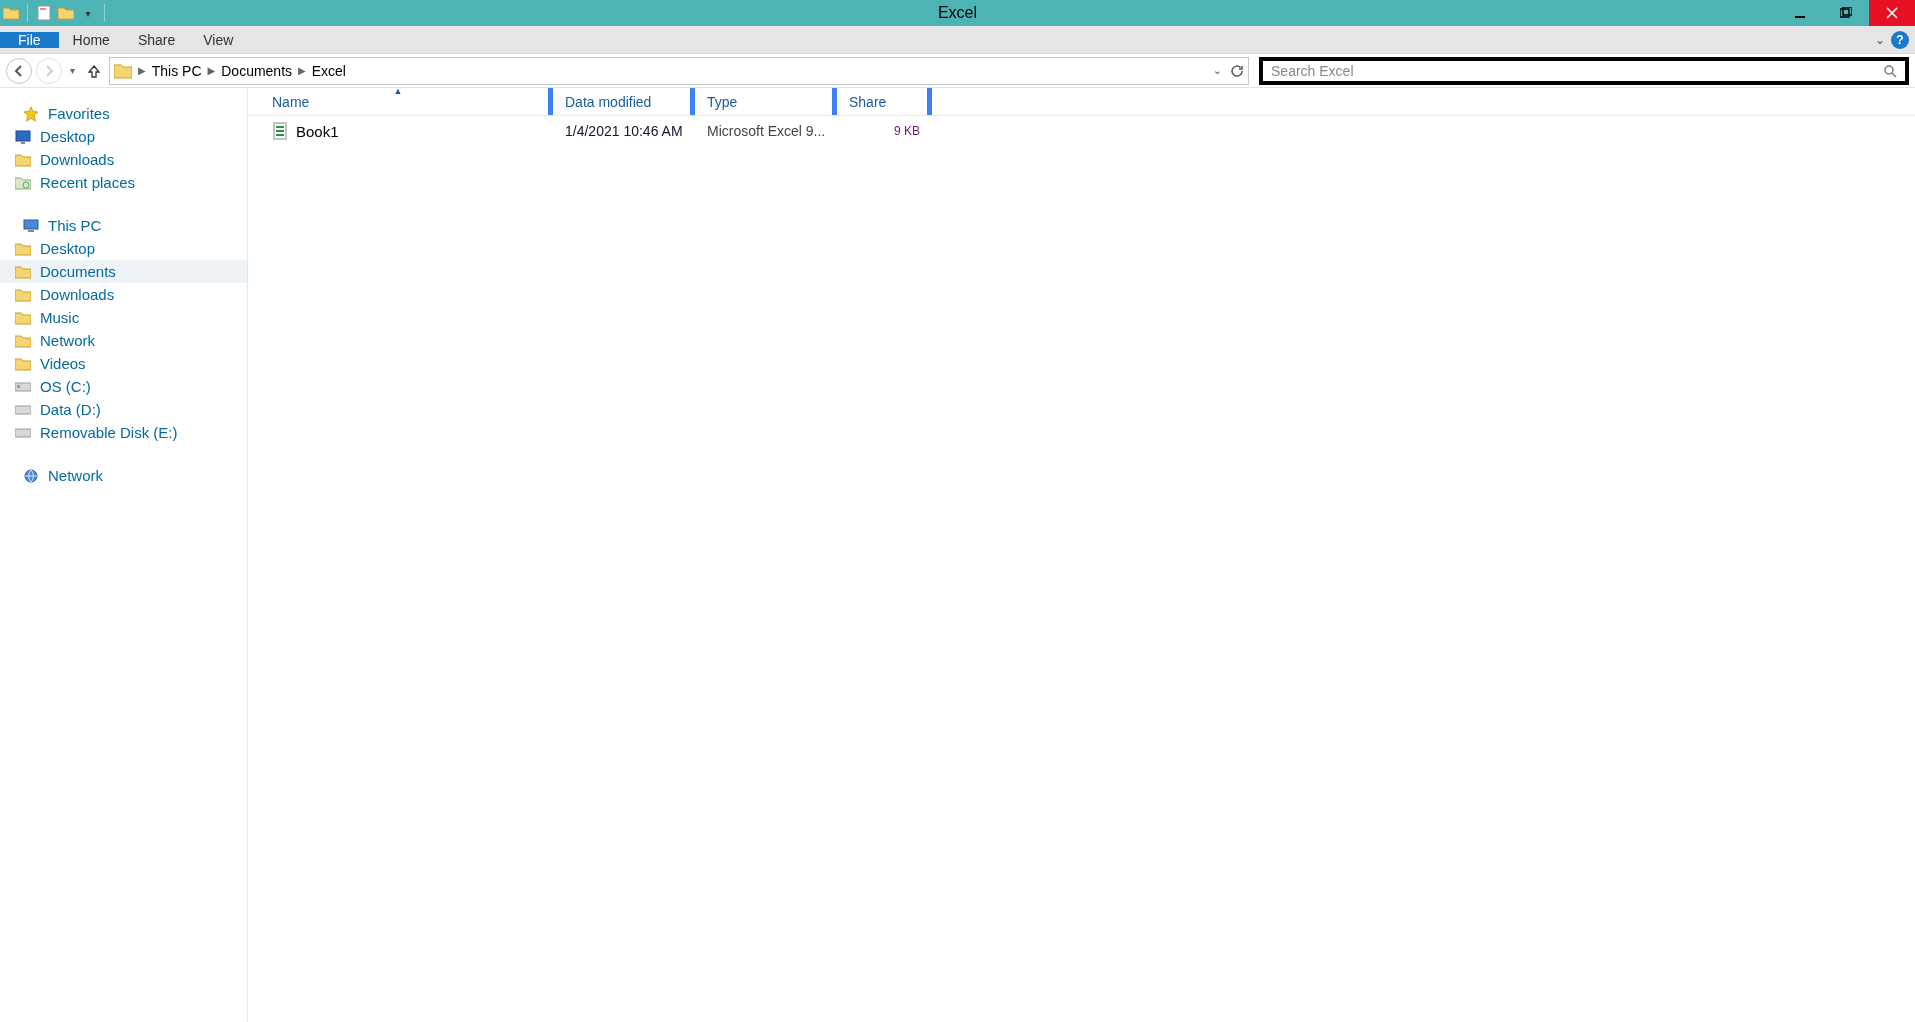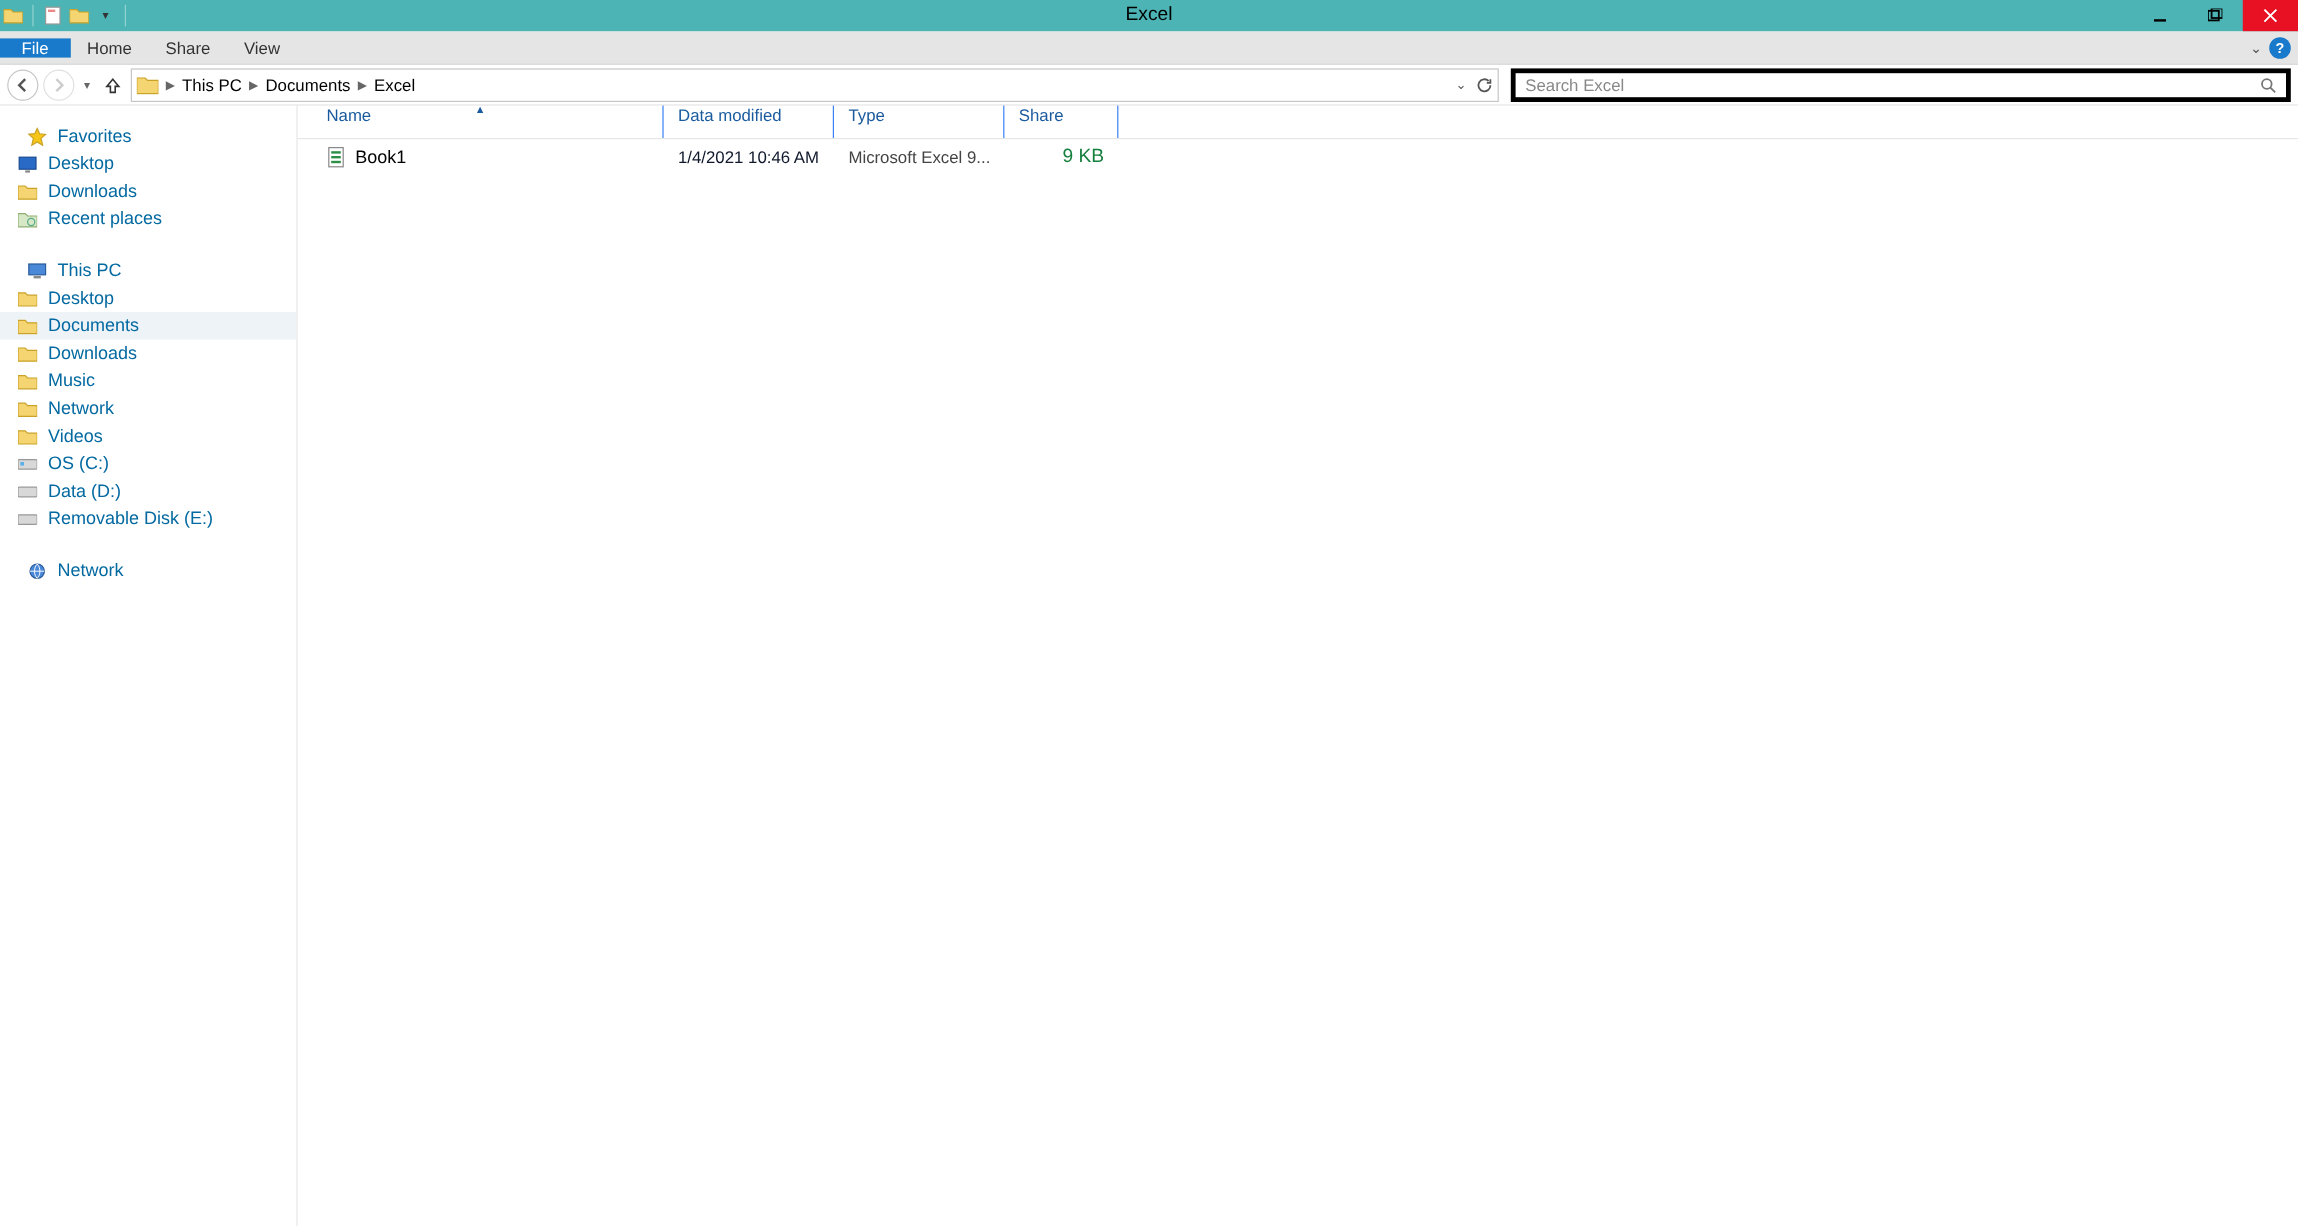--- a/index.html
+++ b/index.html
@@ -42,33 +42,33 @@
   .main { display: flex; height: calc(100% - 26px - 28px - 34px); }
   .navpane { width: 248px; border-right: 1px solid #e6e6e6; padding-top: 14px; overflow-y:auto; }
   .tree-group { margin-bottom: 20px; }
   .tree-item { display: flex; align-items: center; height: 23px; padding-left: 22px; gap: 8px; font-size: 15px; color: #0369a1; }
   .tree-item.selected { background: #eef3f8; }
   .tree-item .ticon { width: 18px; height: 16px; display:flex; align-items:center; justify-content:center; flex-shrink:0; }
   .tree-item.child { padding-left: 14px; }
 
   .content { flex: 1; }
   .col-headers { height: 28px; display: flex; align-items: center; border-bottom: 1px solid #e6e6e6; font-size: 14px; color: #1a5a9e; }
-  .col { padding-left: 12px; border-right: 1px solid #3b82f6; height:100%; display:flex; align-items:flex-start; position:relative; }
+  .col { padding-left: 12px; border-right: 5px solid #3b82f6; height:100%; display:flex; align-items:center; position:relative; }
   .col.name { width: 305px; padding-left: 24px; }
   .col.date { width: 142px; }
   .col.type { width: 142px; }
   .col.size { width: 95px; }
   .sort-indicator { position:absolute; top:-2px; left:50%; transform:translateX(-50%); font-size:9px; color:#1a5a9e; }
 
   .file-row { height: 30px; display: flex; align-items: center; font-size: 15px; color: #000; }
   .file-row .cell { padding-left: 12px; display:flex; align-items:flex-end; gap:8px; }
   .file-row .cell.name { width: 305px; padding-left: 24px; }
   .file-row .cell.date { width: 142px; color:#0f172a; font-size:14px; }
   .file-row .cell.type { width: 142px; color:#444; font-size:14px; }
-  .file-row .cell.size { width: 95px; text-align:right; justify-content:flex-end; padding-right:12px; color:#15803d; font-size:16px; }
+  .file-row .cell.size { width: 95px; text-align:right; justify-content:flex-end; padding-right:12px; color:#701a75; font-size:12px; }
 
   
   svg { display:block; }
 </style>
 </head>
 <body>
 
 <div class="titlebar">
   <div class="qat">
     <span class="qat-icon">

